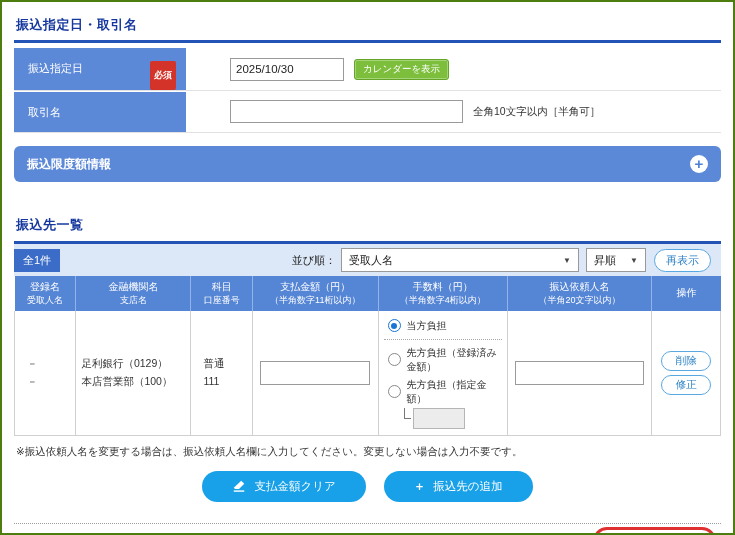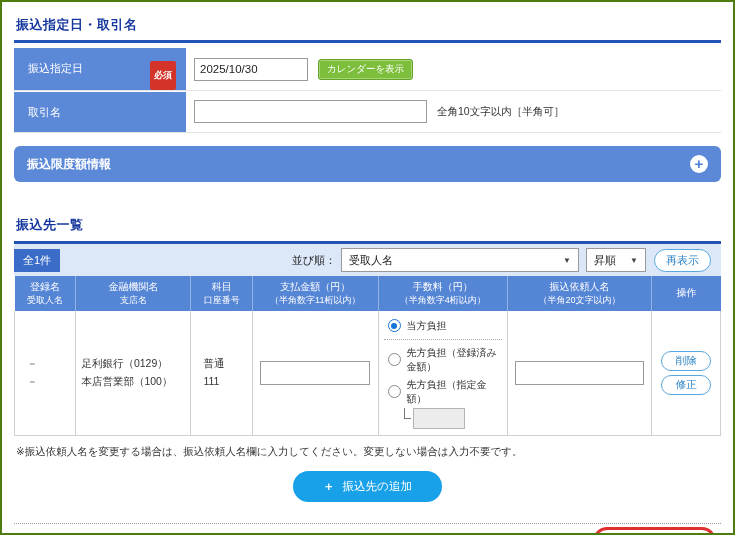--- a/index.html
+++ b/index.html
@@ -13,21 +13,21 @@
   .form { margin-top:5px; }
   .form-row { display:flex; align-items:stretch; border-bottom:1px solid #e2e2e2; }
   .form-label { width:172px; background:#5c88d8; color:#fff; font-size:11px;
                 padding:13px 10px 0 14px; display:flex; align-items:flex-start; gap:24px; }
   .form-row + .form-row .form-label { border-top:1px solid #fff; }
   .form-label .lbl { flex:1; }
   .req { background:#d4332a; color:#fff; font-size:9px; padding:8px 4px; border-radius:2px;
          font-weight:bold; white-space:nowrap; }
   .form-value { flex:1; display:flex; align-items:center; gap:10px; padding:8px 10px 8px 8px; min-height:41px; }
   .txt-input { border:1px solid #9a9a9a; height:23px; font-size:11.5px; padding:0 5px;
-               font-family:inherit; color:#222; }
+               font-family:inherit; color:#222;margin-left:36px; }
   .date-input { width:114px; }
   .name-input { width:233px; }
   .cal-btn { background:#7dbf3c; color:#fff; border:1px solid #64a527; border-radius:3px;
              font-size:9.5px; padding:3px 8px; font-family:inherit; cursor:pointer;
              box-shadow:inset 0 0 0 1px #a5d578; }
   .hint { font-size:10.5px; color:#333; }
 
   
   .limit-bar { margin:13px 0 11px; height:36px; background:#5c88d8; border-radius:6px;
                color:#fff; display:flex; align-items:center; justify-content:space-between;
@@ -221,20 +221,27 @@
           <button class="row-action">修正</button>
         </td>
       </tr>
     </tbody>
   </table>
 
   <p class="note">※振込依頼人名を変更する場合は、振込依頼人名欄に入力してください。変更しない場合は入力不要です。</p>
 
   <div class="mid-buttons">
     <button class="blue-pill">
+      <svg class="icon-svg" width="14" height="14" viewBox="0 0 16 16">
+        <path d="M10.5 2 L14 5.5 L8 11.5 L3.5 11.5 L2 10 Z" fill="#fff"></path>
+        <rect x="2" y="13" width="12" height="1.6" fill="#fff"></rect>
+      </svg>
+      <span>支払金額クリア</span>
+    </button>
+    <button class="blue-pill">
       <span style="font-weight:bold;">＋</span>
       <span>振込先の追加</span>
     </button>
   </div>
 
   <div class="dotted-sep"></div>
 
   <div class="footer">
     <button class="next-btn">
       <span>次へ</span>

